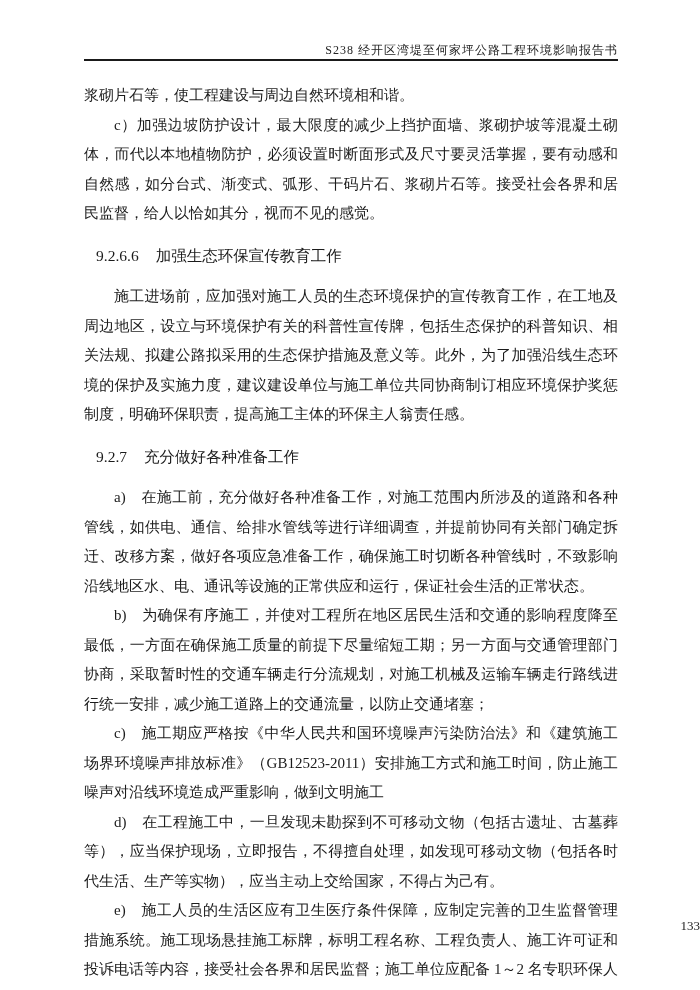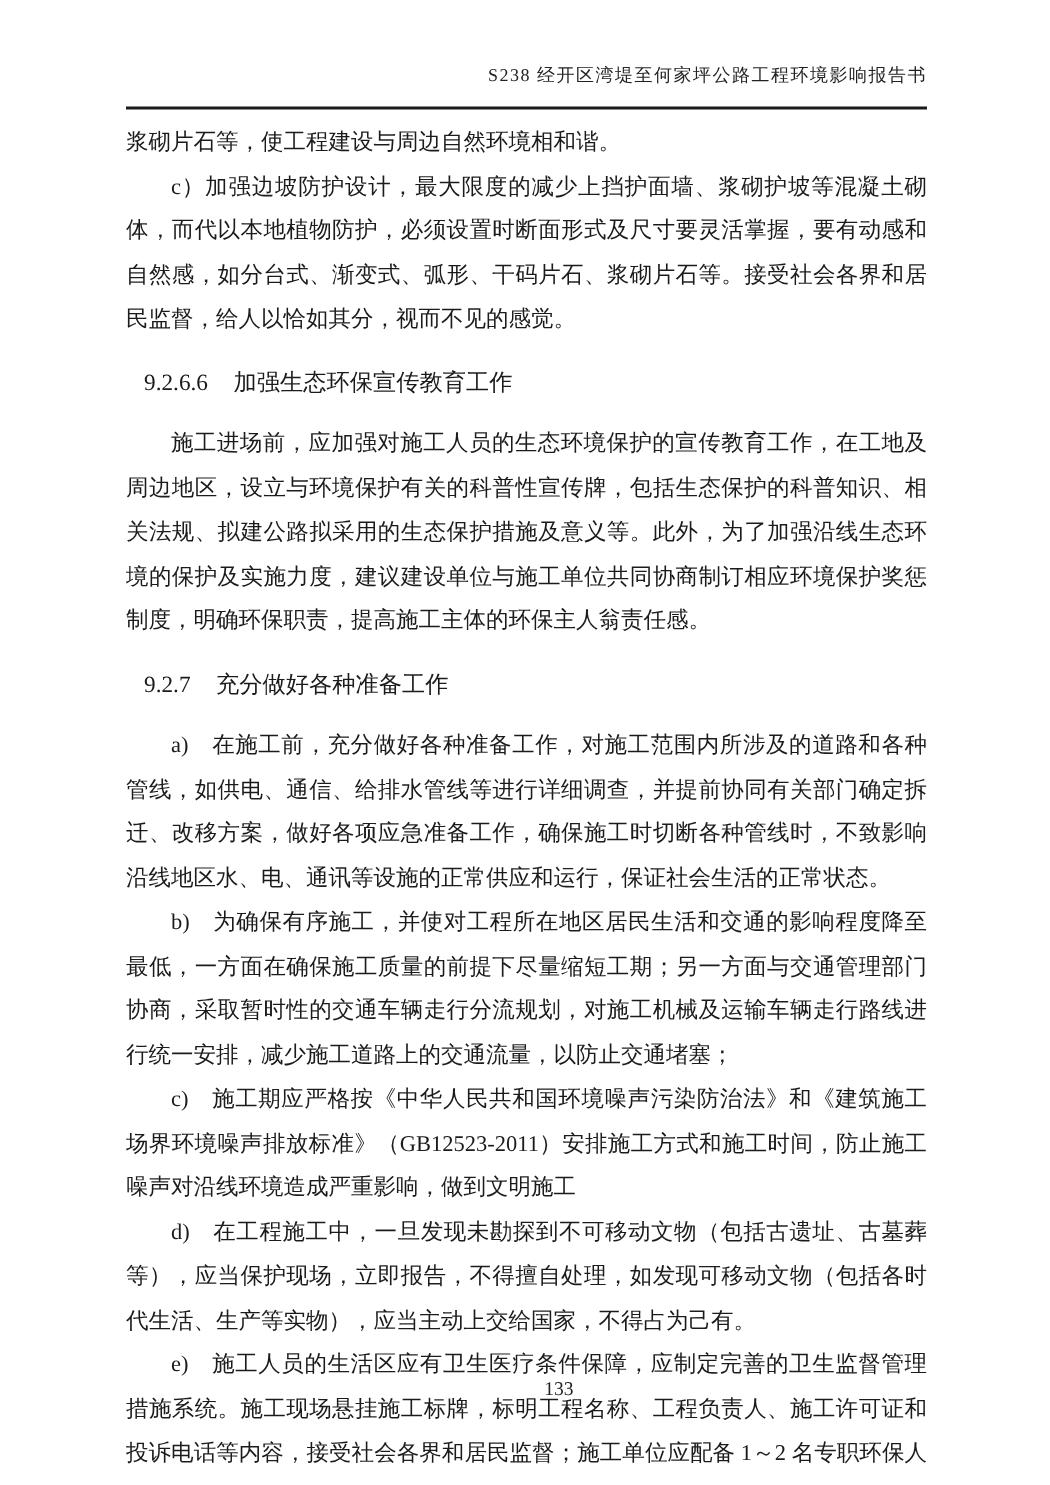--- a/index.html
+++ b/index.html
@@ -15,21 +15,21 @@
   }
   .page-header {
     position: absolute;
     top: 42px;
     left: 84px;
     right: 82px;
     text-align: right;
     font-size: 12px;
     letter-spacing: 1px;
     color: #222222;
-    padding-bottom: 12px;
+    padding-bottom: 0;
     border-bottom: 2px solid #1a1a1a;
   }
   .doc-body {
     position: absolute;
     top: 81px;
     left: 84px;
     right: 82px;
     font-size: 15px;
     line-height: 29.5px;
     text-align: justify;
@@ -49,21 +49,21 @@
   }
   .section-heading .h-num {
     display: inline-block;
     margin-right: 1.1em;
   }
   .page-footer {
     position: absolute;
     top: 918px;
     left: 0;
     right: 0;
-    text-align: center;
+    text-align: right;
     font-size: 13px;
     color: #222222;
     padding-left: 45px;
   }
 </style>
 </head>
 <body>
 
 <div class="page">
   <div class="page-header">

